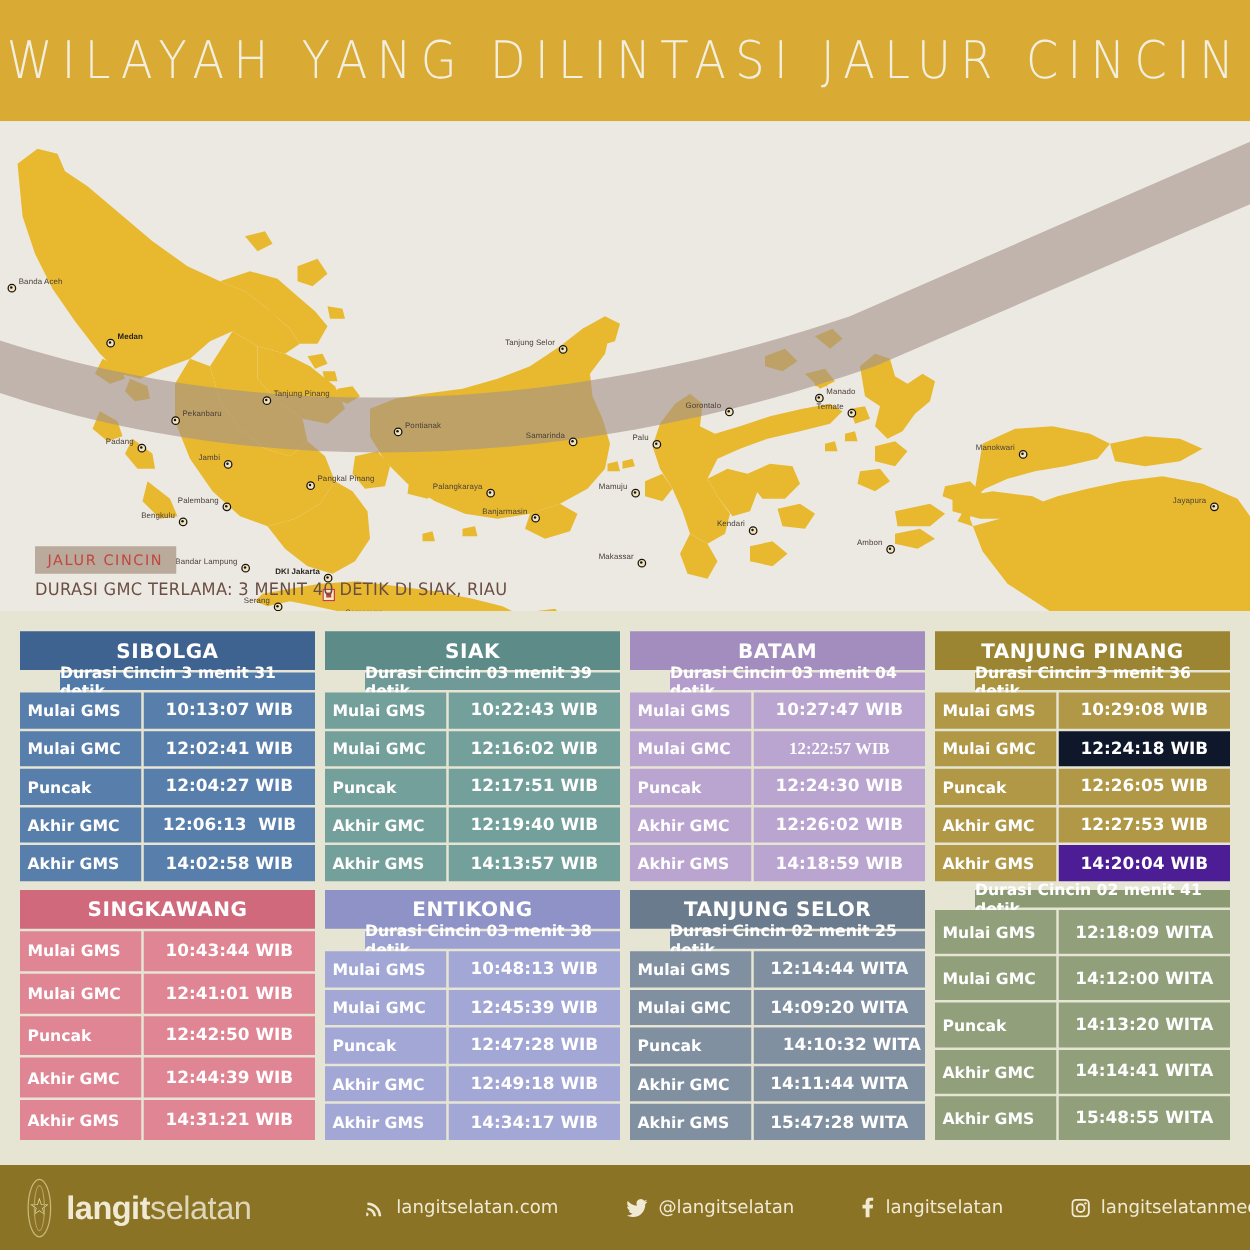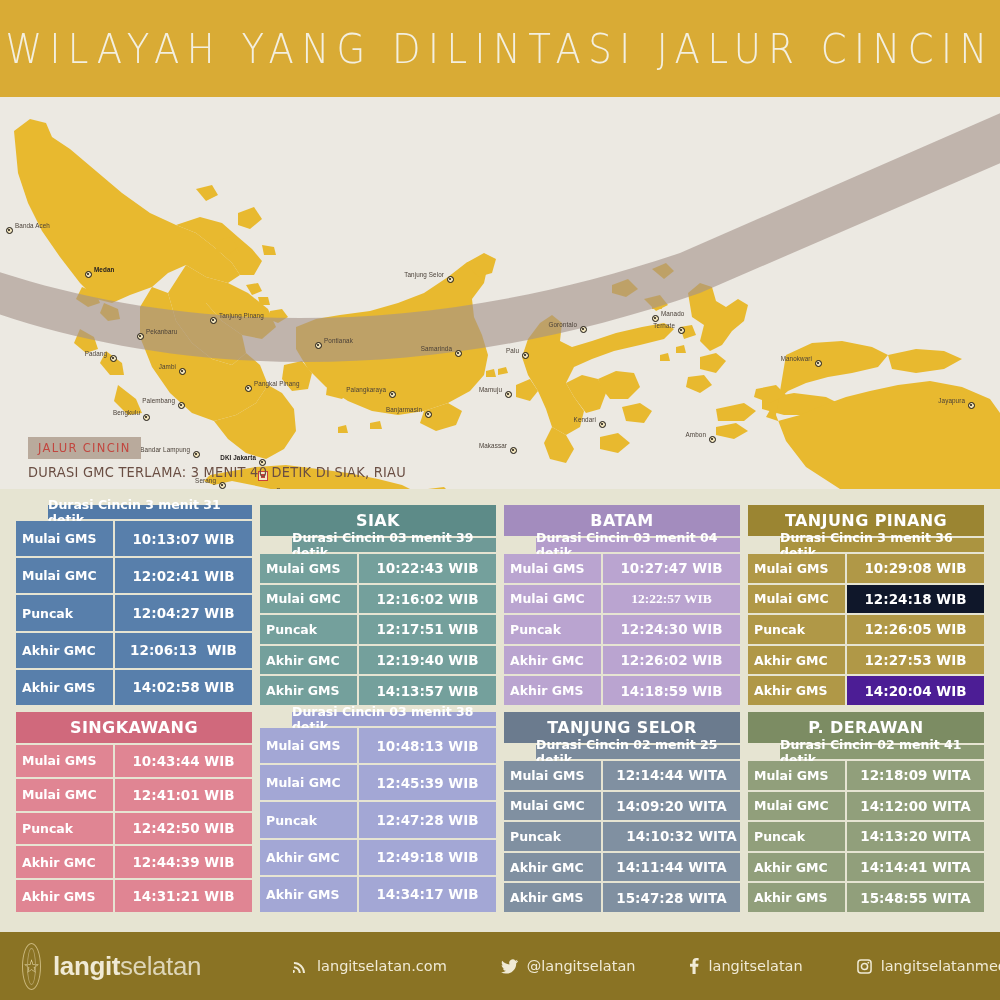--- a/index.html
+++ b/index.html
@@ -285,20 +285,21 @@
       </div>
 
     <div class="pin-sq" style="left:258px;top:374px"></div>
   </div>
 
   <div class="legend-chip">JALUR CINCIN</div>
   <div class="legend-note">DURASI GMC TERLAMA: 3 MENIT 40 DETIK DI SIAK, RIAU</div>
 
   <div class="cards" id="cards">
       <div class="card">
+        <div class="card-title" style="background: rgb(63, 99, 144);">SIBOLGA</div>
         <div class="card-sub" style="background: rgb(82, 122, 168);">Durasi Cincin 3 menit 31 detik</div>
         <div class="rows">
           <div class="row">
             <div class="cell-l" style="background: rgb(88, 127, 171);">Mulai GMS</div>
             <div class="cell-r" style="background: rgb(88, 127, 171);">10:13:07 WIB</div>
           </div>
           <div class="row">
             <div class="cell-l" style="background: rgb(88, 127, 171);">Mulai GMC</div>
             <div class="cell-r" style="background: rgb(88, 127, 171);">12:02:41 WIB</div>
           </div>
@@ -413,20 +414,21 @@
             <div class="cell-l" style="background: rgb(224, 133, 147);">Akhir GMC</div>
             <div class="cell-r" style="background: rgb(224, 133, 147);">12:44:39 WIB</div>
           </div>
           <div class="row">
             <div class="cell-l" style="background: rgb(224, 133, 147);">Akhir GMS</div>
             <div class="cell-r" style="background: rgb(224, 133, 147);">14:31:21 WIB</div>
           </div>
         </div>
       </div>
       <div class="card">
+        <div class="card-title" style="background: rgb(142, 146, 199);">ENTIKONG</div>
         <div class="card-sub" style="background: rgb(157, 161, 209);">Durasi Cincin 03 menit 38 detik</div>
         <div class="rows">
           <div class="row">
             <div class="cell-l" style="background: rgb(163, 167, 213);">Mulai GMS</div>
             <div class="cell-r" style="background: rgb(163, 167, 213);">10:48:13 WIB</div>
           </div>
           <div class="row">
             <div class="cell-l" style="background: rgb(163, 167, 213);">Mulai GMC</div>
             <div class="cell-r" style="background: rgb(163, 167, 213);">12:45:39 WIB</div>
           </div>
@@ -464,21 +466,20 @@
             <div class="cell-l" style="background: rgb(128, 144, 161);">Akhir GMC</div>
             <div class="cell-r" style="background: rgb(128, 144, 161);">14:11:44 WITA</div>
           </div>
           <div class="row">
             <div class="cell-l" style="background: rgb(128, 144, 161);">Akhir GMS</div>
             <div class="cell-r" style="background: rgb(128, 144, 161);">15:47:28 WITA</div>
           </div>
         </div>
       </div>
       <div class="card">
-        <div class="card-title" style="background: rgb(124, 140, 99);">P. DERAWAN</div>
         <div class="card-sub" style="background: rgb(139, 154, 115);">Durasi Cincin 02 menit 41 detik</div>
         <div class="rows">
           <div class="row">
             <div class="cell-l" style="background: rgb(145, 159, 123);">Mulai GMS</div>
             <div class="cell-r" style="background: rgb(145, 159, 123);">12:18:09 WITA</div>
           </div>
           <div class="row">
             <div class="cell-l" style="background: rgb(145, 159, 123);">Mulai GMC</div>
             <div class="cell-r" style="background: rgb(145, 159, 123);">14:12:00 WITA</div>
           </div>

